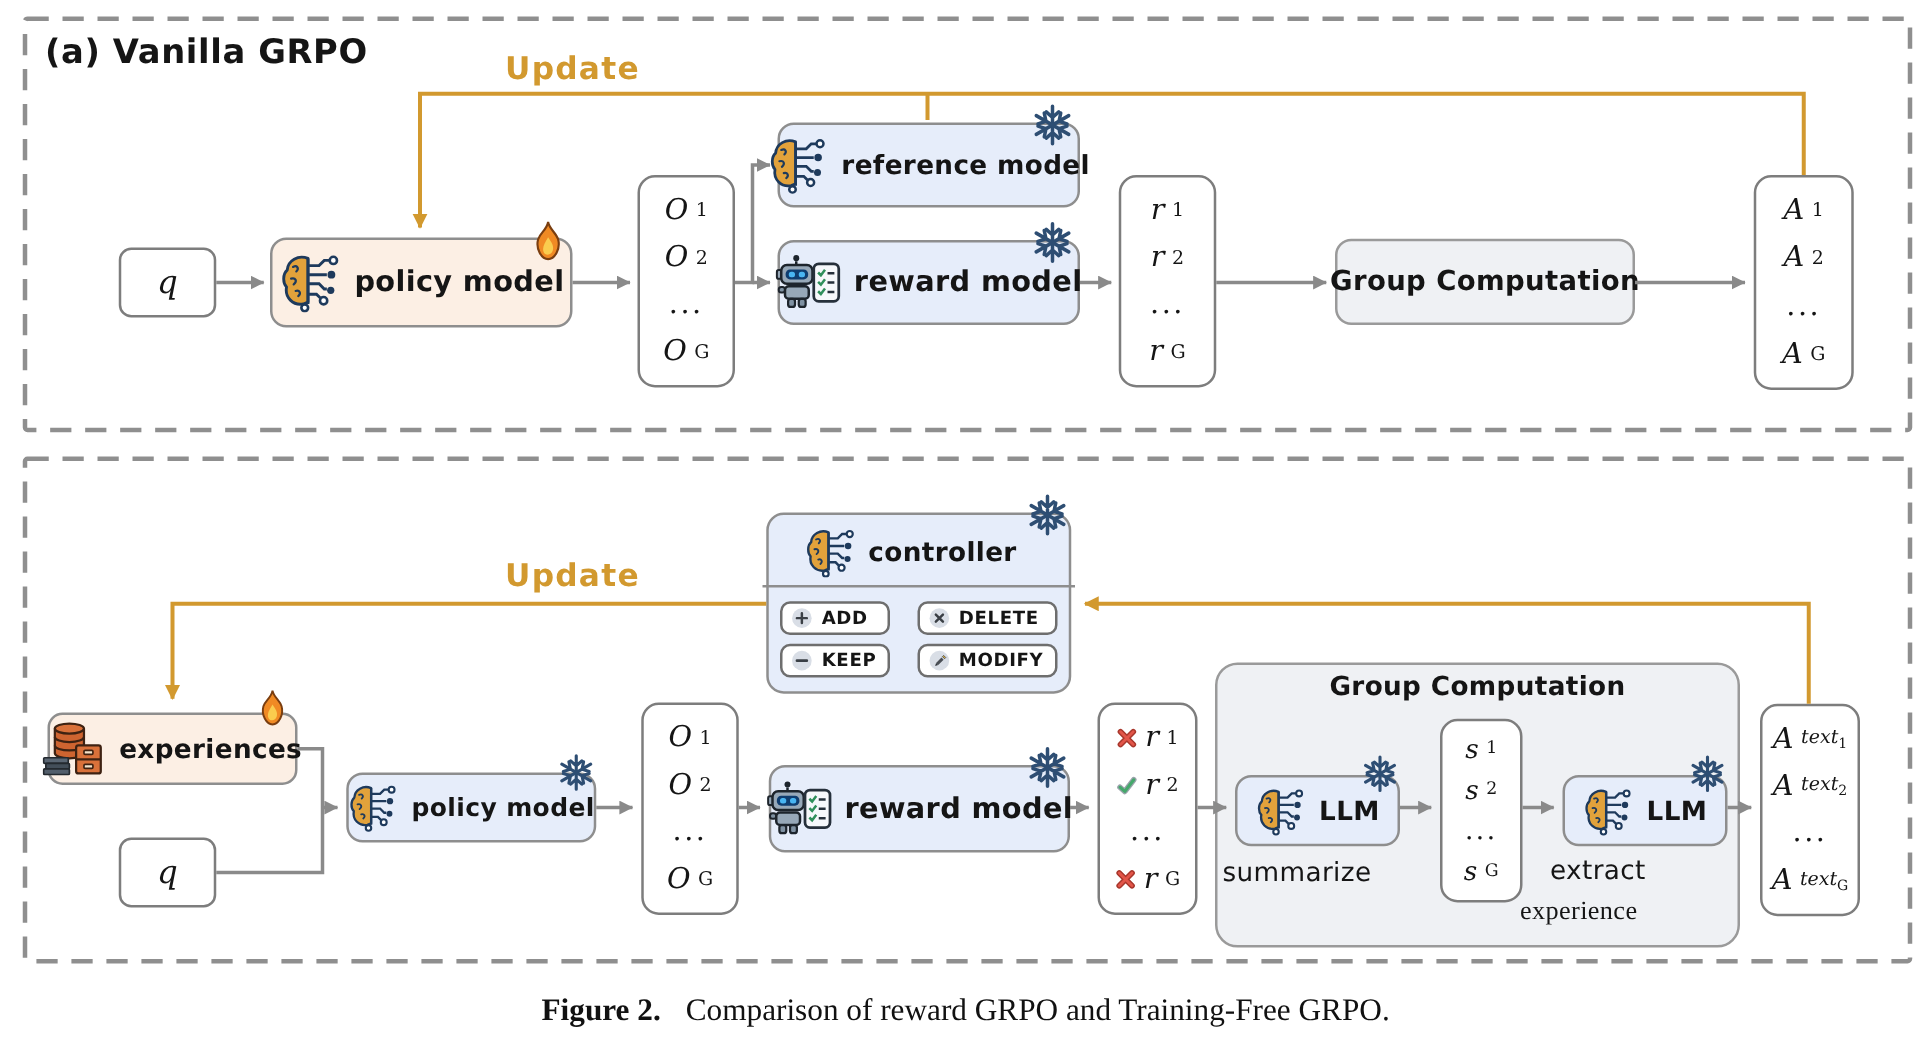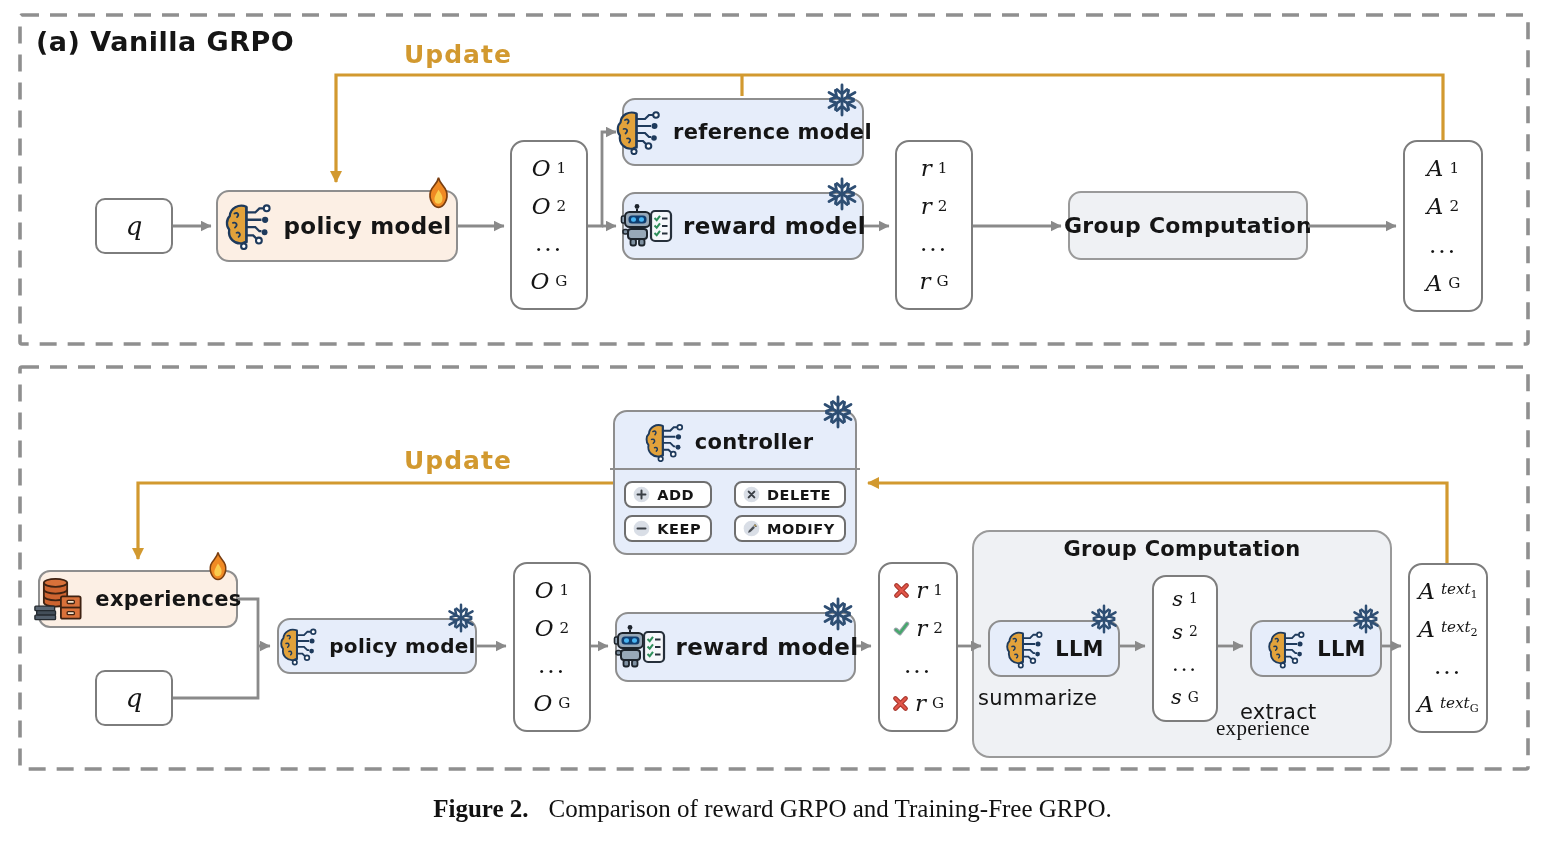--- a/index.html
+++ b/index.html
@@ -515,21 +515,21 @@
           </g>
           <g transform="rotate(60 18 18)">
             <path d="M18,3 V33 M13,7.5 L18,12 L23,7.5 M13,28.5 L18,24 L23,28.5"></path>
           </g>
           <g transform="rotate(120 18 18)">
             <path d="M18,3 V33 M13,7.5 L18,12 L23,7.5 M13,28.5 L18,24 L23,28.5"></path>
           </g>
         </g>
       </svg>
     </span>
-  <div class="sub-caption" style="left:1240px;top:684px;width:152px;margin-top:16px;">extract</div>
+  <div class="sub-caption" style="left:1240px;top:684px;width:152px;">extract</div>
   <div class="sub-caption" style="left:1216px;top:716px;width:152px;font-family:Liberation Serif, serif;">experience</div>
 
   <div class="mathcol" style="left:1408px;top:563px;width:80px;height:170px;">
     <span class="mrow">
         <i>A</i>
         <sub><i>text</i><sub>1</sub></sub>
       </span>
     <span class="mrow">
         <i>A</i>
         <sub><i>text</i><sub>2</sub></sub>

